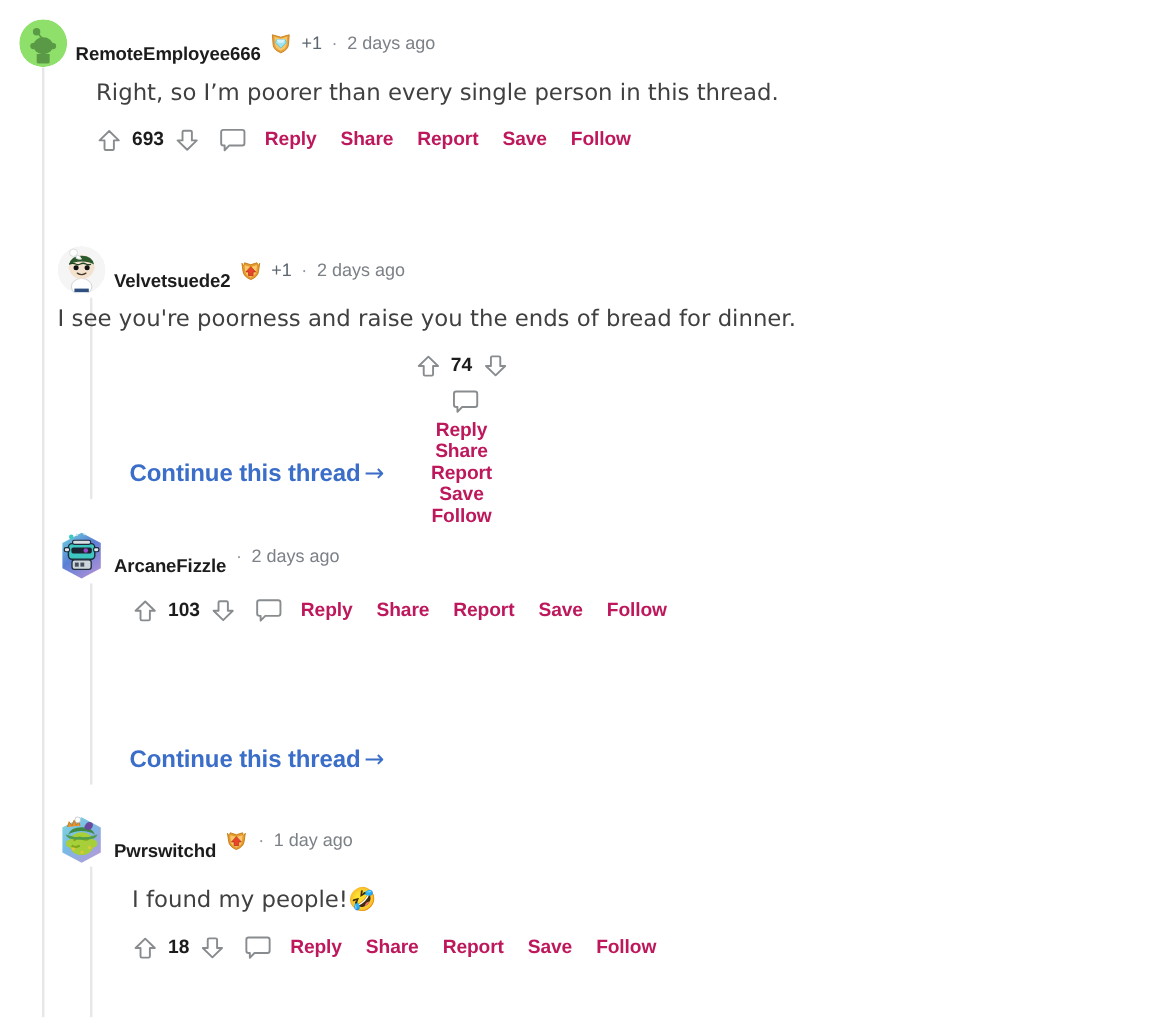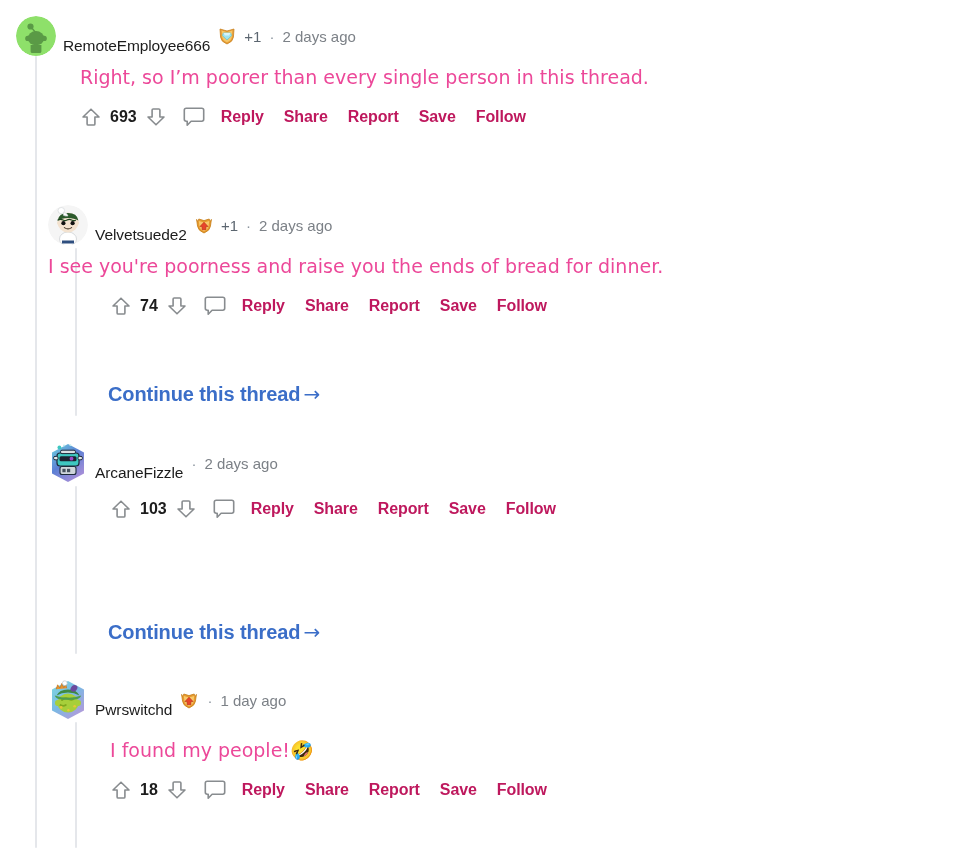--- a/index.html
+++ b/index.html
@@ -54,21 +54,21 @@
     position: relative;
     display: block;
   }
   .avatar.square {
     border-radius: 9px;
   }
   .avatar svg { display: block; width: 100%; height: 100%; }
 
   .uname {
     font-size: 15.5px;
-    font-weight: 400;
+    font-weight: 700;
     color: #1c1c1c;
     letter-spacing: -0.1px;
     white-space: nowrap;
     margin-top: 20px;
   }
 
   .badge {
     width: 20px;
     height: 20px;
     flex: none;
@@ -90,21 +90,21 @@
   .ts {
     font-size: 15px;
     color: #7c8187;
     white-space: nowrap;
   }
 
   
   .cmt-body {
     font-size: 19px;
     line-height: 28px;
-    color: #ec4899;
+    color: #404040;
     font-family: "DejaVu Sans", "Liberation Sans", sans-serif;
     white-space: nowrap;
   }
   .emoji {
     font-family: "DejaVu Sans", sans-serif;
     font-size: 19px;
   }
 
   
   .actions {
@@ -261,21 +261,21 @@
           <path d="M2.6 4.4 Q4 8 4.8 4 L10 5.6 L15.2 4 Q16 8 17.4 4.4 L16.4 11.4 Q15.8 15.6 10 18 Q4.2 15.6 3.6 11.4 Z" fill="#e79a2e" stroke="#c57d18" stroke-width="0.8"></path>
           <path d="M4.8 6 L10 7.4 L15.2 6 L14.6 11.2 Q14.2 14.4 10 16.2 Q5.8 14.4 5.4 11.2 Z" fill="#f8c96a"></path>
           <path d="M10 7.2 L14.1 11.6 h-2.2 v3.1 h-3.8 v-3.1 H5.9 Z" fill="#e8452a" stroke="#b92f18" stroke-width="0.6" stroke-linejoin="round"></path>
         </svg>
       </span>
       <span class="plusone">+1</span>
       <span class="dot">·</span>
       <span class="ts">2 days ago</span>
     </div>
     <div class="cmt-body" style="margin-top:7px;">I see you're poorness and raise you the ends of bread for dinner.</div>
-    <div class="actions" style="margin-left:58px; margin-top:10px;">
+    <div class="actions" style="margin-left:58px; margin-top:10px;flex-direction:column;">
       <span class="vote">
         <span class="arrow">
           <svg width="22" height="22" viewBox="0 0 22 22">
               <path d="M11 3.2 L19 11 h-4.1 v6.9 q0 1.1 -1.1 1.1 h-5.6 q-1.1 0 -1.1 -1.1 V11 H3 Z" fill="none" stroke="#888c8f" stroke-width="1.6" stroke-linejoin="round"></path>
             </svg>
         </span>
         <span class="score">74</span>
         <span class="arrow">
           <svg width="22" height="22" viewBox="0 0 22 22">
               <path d="M11 18.8 L19 11 h-4.1 V4.1 q0 -1.1 -1.1 -1.1 h-5.6 q-1.1 0 -1.1 1.1 V11 H3 Z" fill="none" stroke="#888c8f" stroke-width="1.6" stroke-linejoin="round"></path>

